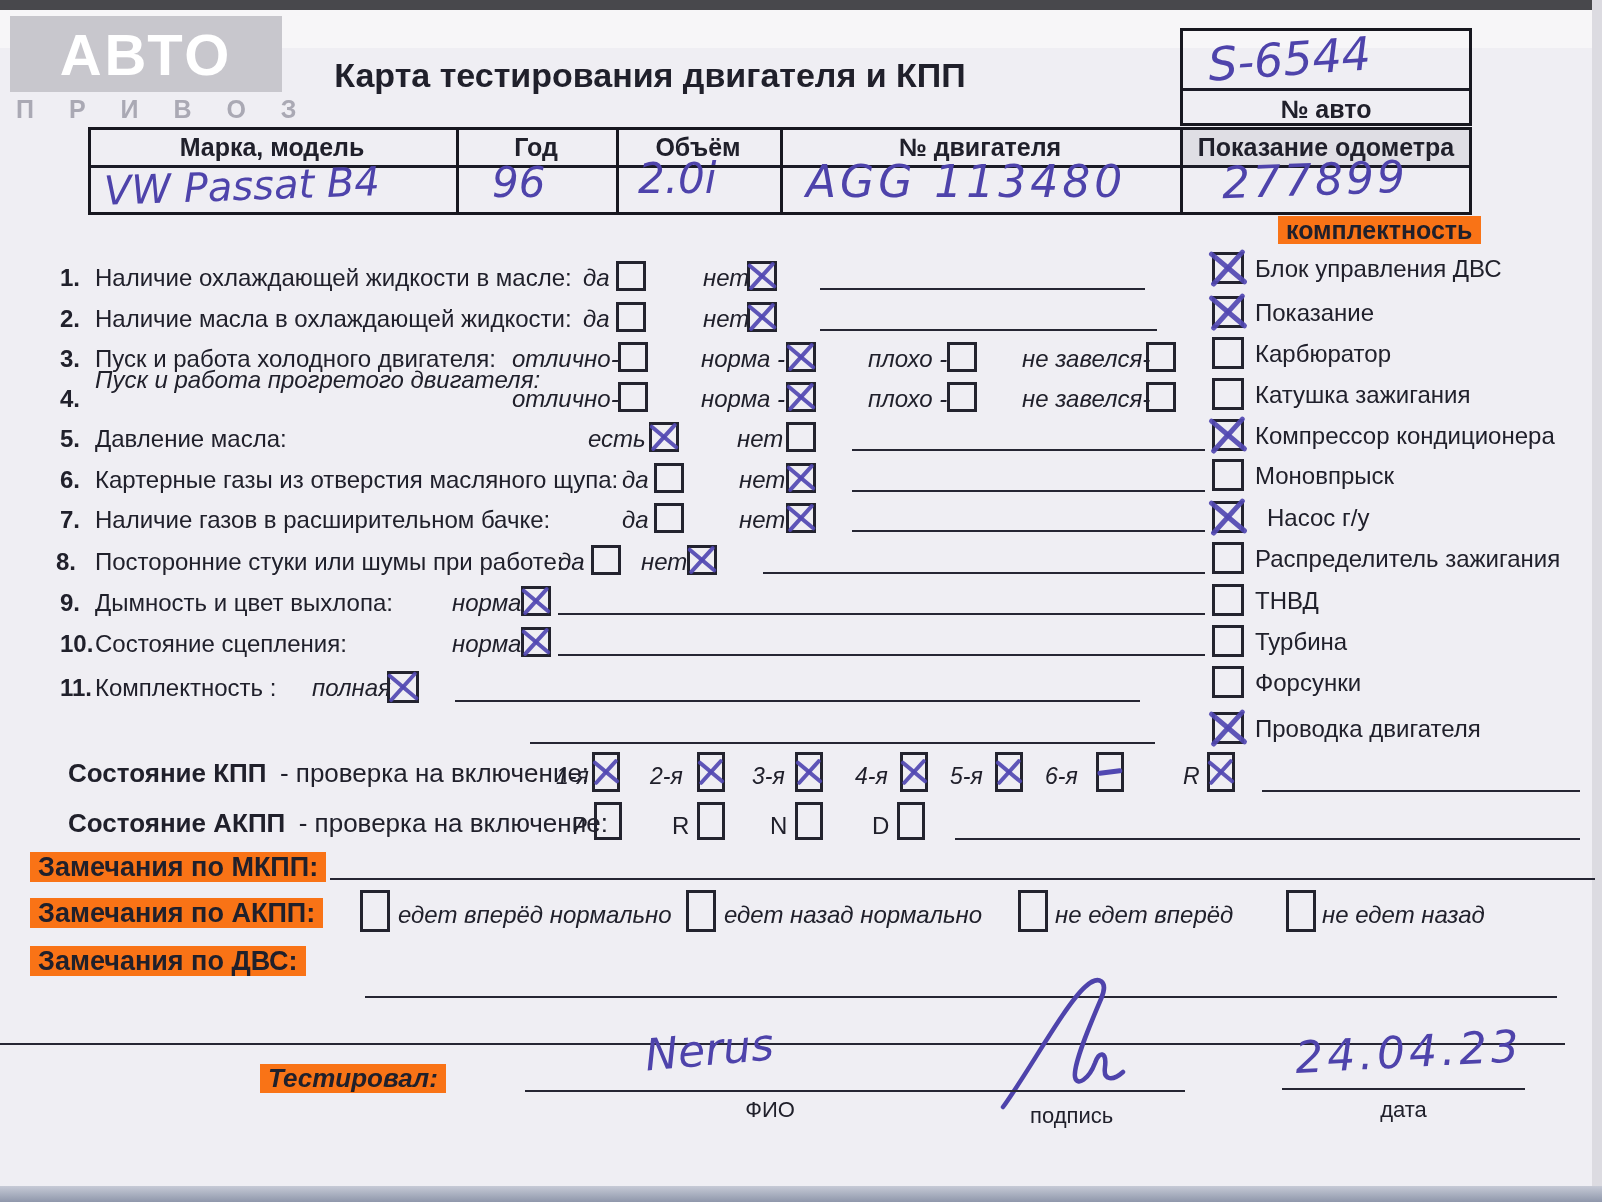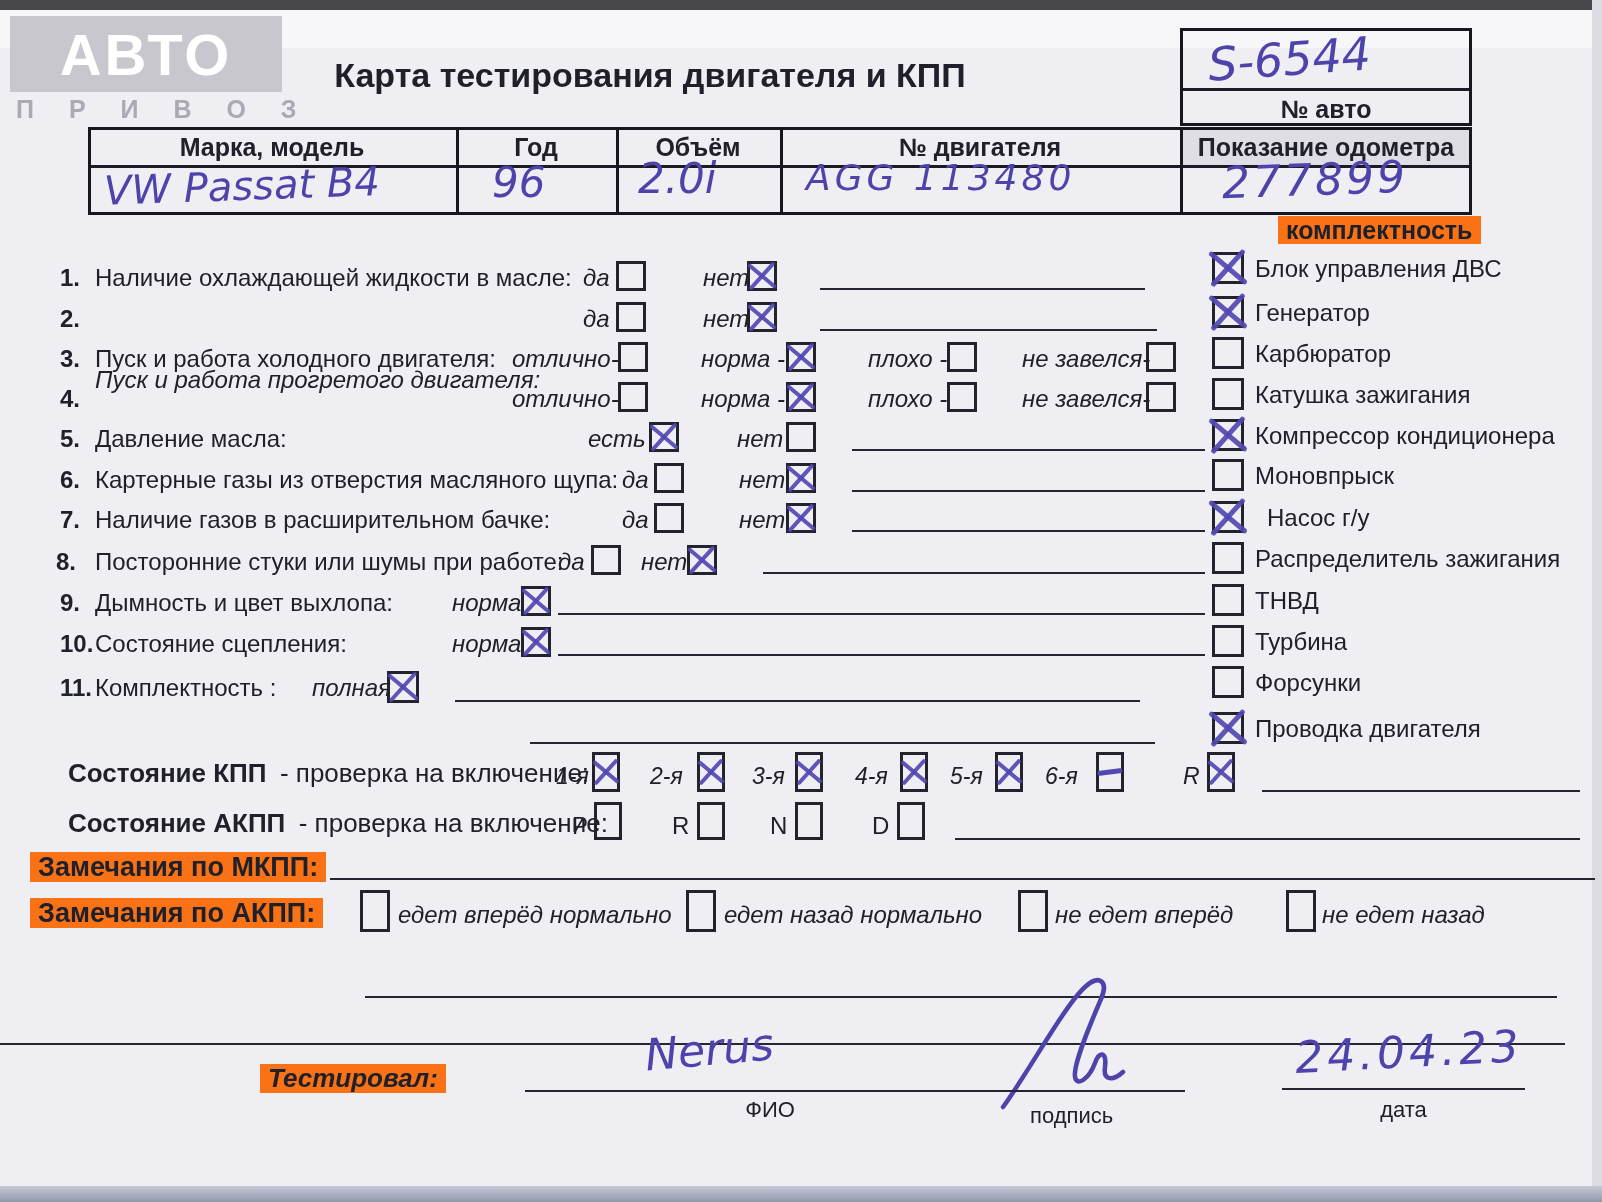--- a/index.html
+++ b/index.html
@@ -72,29 +72,29 @@
 
   <div class="abs t b s25" style="left:88px;top:134px;width:368px;text-align:center;">Марка, модель</div>
   <div class="abs t b s25" style="left:456px;top:134px;width:160px;text-align:center;">Год</div>
   <div class="abs t b s25" style="left:616px;top:134px;width:164px;text-align:center;">Объём</div>
   <div class="abs t b s25" style="left:780px;top:134px;width:400px;text-align:center;">№ двигателя</div>
   <div class="abs t b s25" style="left:1180px;top:134px;width:292px;text-align:center;">Показание одометра</div>
 
   <div class="abs hand" style="left:104px;top:166px;font-size:40px;transform:rotate(-2deg);">VW Passat B4</div>
   <div class="abs hand" style="left:492px;top:162px;font-size:42px;">96</div>
   <div class="abs hand" style="left:638px;top:158px;font-size:42px;">2.0i</div>
-  <div class="abs hand" style="left:806px;top:160px;font-size:36px;letter-spacing:4px;">AGG 113480</div>
+  <div class="abs hand" style="left:806px;top:160px;font-size:44px;letter-spacing:4px;">AGG 113480</div>
   <div class="abs hand" style="left:1222px;top:158px;font-size:44px;letter-spacing:3px;transform:rotate(-2deg);">277899</div>
 
   <div class="abs t b s25 hl" style="left:1278px;top:216px;">комплектность</div>
 
   <span class="cb big checked" style="left:1212px;top:252px;width:32px;height:32px;"></span>
   <span class="abs t s24" style="left:1255px;top:256px;text-align:center;">Блок управления ДВС</span>
   <span class="cb big checked" style="left:1212px;top:296px;width:32px;height:32px;"></span>
-  <span class="abs t s24" style="left:1255px;top:300px;">Генератор</span>
+  <span class="abs t s24" style="left:1255px;top:300px;">Показание</span>
   <span class="cb big" style="left:1212px;top:337px;width:32px;height:32px;"></span>
   <span class="abs t s24" style="left:1255px;top:341px;">Карбюратор</span>
   <span class="cb big" style="left:1212px;top:378px;width:32px;height:32px;"></span>
   <span class="abs t s24" style="left:1255px;top:382px;">Катушка зажигания</span>
   <span class="cb big checked" style="left:1212px;top:419px;width:32px;height:32px;"></span>
   <span class="abs t s24" style="left:1255px;top:423px;">Компрессор кондиционера</span>
   <span class="cb big" style="left:1212px;top:459px;width:32px;height:32px;"></span>
   <span class="abs t s24" style="left:1255px;top:463px;">Моновпрыск</span>
   <span class="cb big checked" style="left:1212px;top:501px;width:32px;height:32px;"></span>
   <span class="abs t s24" style="left:1255px;top:505px;margin-left:12px;">Насос г/у</span>
@@ -111,20 +111,21 @@
 
   <span class="abs t b s24" style="left:60px;top:265px;">1.</span>
   <span class="abs t s24" style="left:95px;top:265px;">Наличие охлаждающей жидкости в масле:</span>
   <span class="abs t i s24" style="left:583px;top:265px;">да</span>
   <span class="cb" style="left:616px;top:261px;width:30px;height:30px;"></span>
   <span class="abs t i s24" style="left:703px;top:265px;">нет</span>
   <span class="cb checked" style="left:747px;top:261px;width:30px;height:30px;"></span>
   <span class="bl" style="left:820px;top:288px;width:325px;"></span>
 
   <span class="abs t b s24" style="left:60px;top:306px;">2.</span>
+  <span class="abs t s24" style="left:95px;top:306px;">Наличие масла в охлаждающей жидкости:</span>
   <span class="abs t i s24" style="left:583px;top:306px;">да</span>
   <span class="cb" style="left:616px;top:302px;width:30px;height:30px;"></span>
   <span class="abs t i s24" style="left:703px;top:306px;">нет</span>
   <span class="cb checked" style="left:747px;top:302px;width:30px;height:30px;"></span>
   <span class="bl" style="left:820px;top:329px;width:337px;"></span>
 
   <span class="abs t b s24" style="left:60px;top:346px;">3.</span>
   <span class="abs t s24" style="left:95px;top:346px;">Пуск и работа холодного двигателя:</span>
   <span class="abs t i s24" style="left:512px;top:346px;">отлично-</span>
   <span class="cb" style="left:618px;top:342px;width:30px;height:30px;"></span>
@@ -238,20 +239,21 @@
   <span class="abs t b s27 hl" style="left:30px;top:898px;">Замечания по АКПП:</span>
   <span class="cb" style="left:360px;top:890px;width:30px;height:42px;"></span>
   <span class="abs t i s24" style="left:398px;top:902px;">едет вперёд нормально</span>
   <span class="cb" style="left:686px;top:890px;width:30px;height:42px;"></span>
   <span class="abs t i s24" style="left:724px;top:902px;">едет назад нормально</span>
   <span class="cb" style="left:1018px;top:890px;width:30px;height:42px;"></span>
   <span class="abs t i s24" style="left:1055px;top:902px;">не едет вперёд</span>
   <span class="cb" style="left:1286px;top:890px;width:30px;height:42px;"></span>
   <span class="abs t i s24" style="left:1322px;top:902px;">не едет назад</span>
 
+  <span class="abs t b s27 hl" style="left:30px;top:946px;">Замечания по ДВС:</span>
   <span class="bl" style="left:365px;top:996px;width:1192px;"></span>
 
   <span class="bl" style="left:0px;top:1043px;width:1565px;"></span>
 
   <span class="abs t b i s26 hl" style="left:260px;top:1064px;">Тестировал:</span>
   <span class="abs hand" style="left:645px;top:1028px;font-size:44px;transform:rotate(-5deg);">Nerus</span>
   <span class="bl" style="left:525px;top:1090px;width:490px;"></span>
   <span class="abs t s22" style="left:525px;top:1098px;width:490px;text-align:center;">ФИО</span>
 
   <svg class="abs" style="left:995px;top:975px;" width="175" height="140" viewBox="0 0 175 140">

